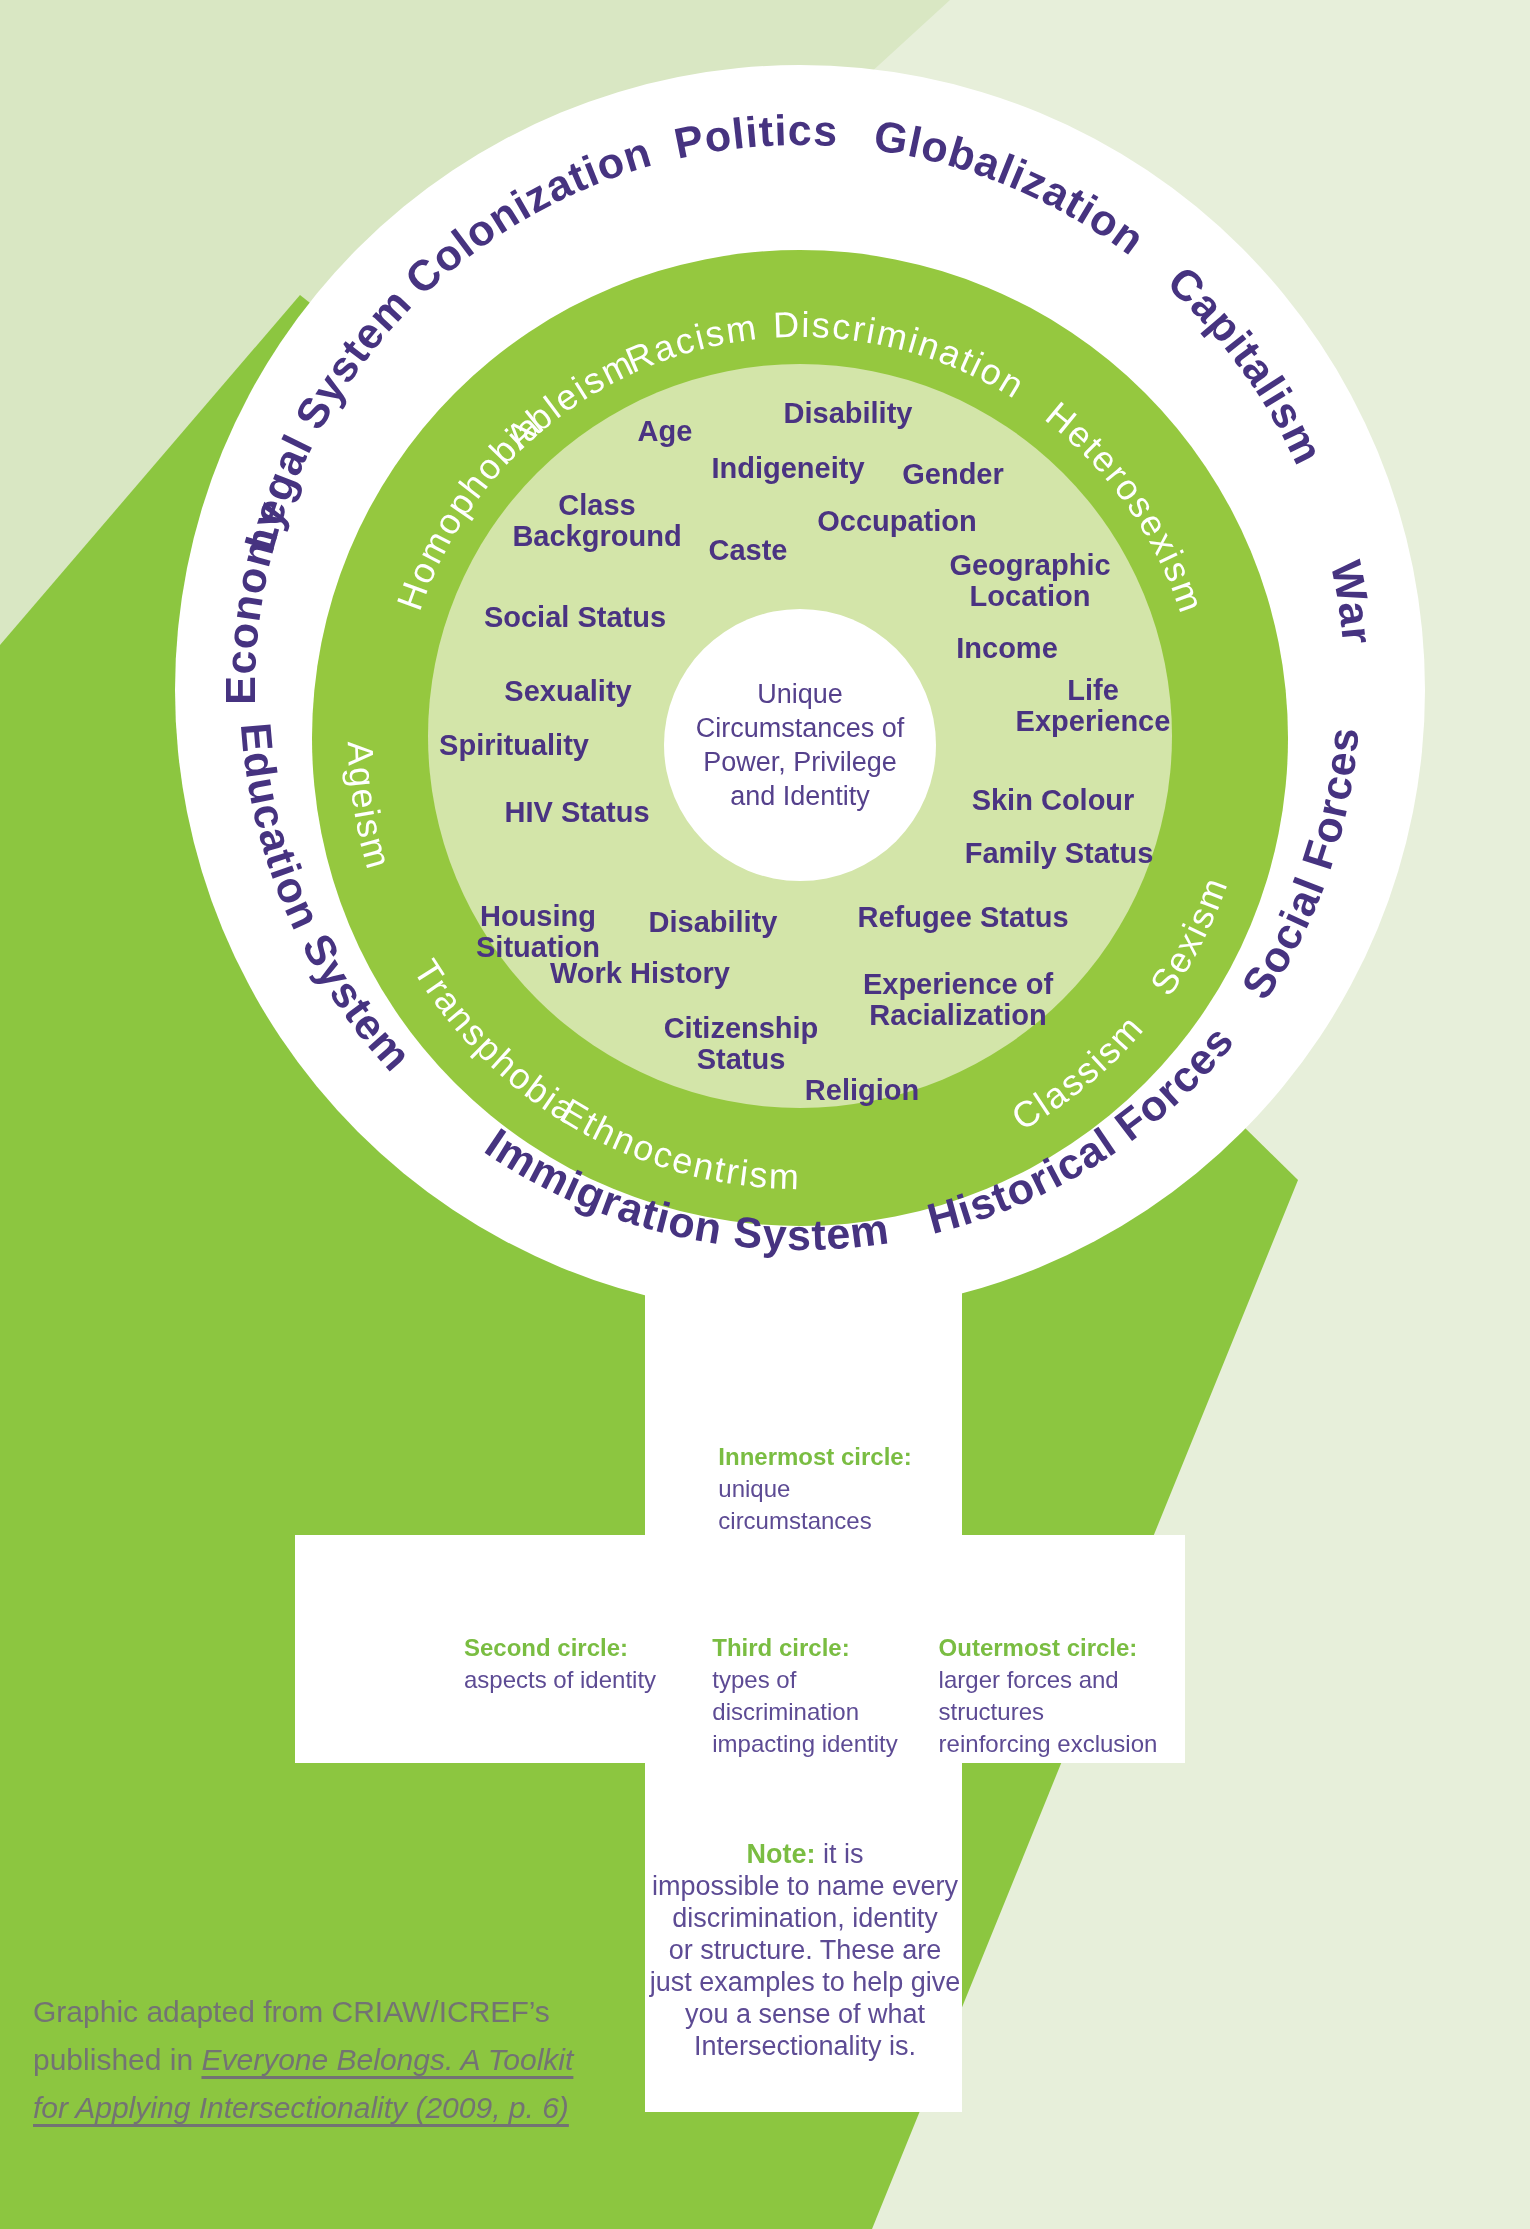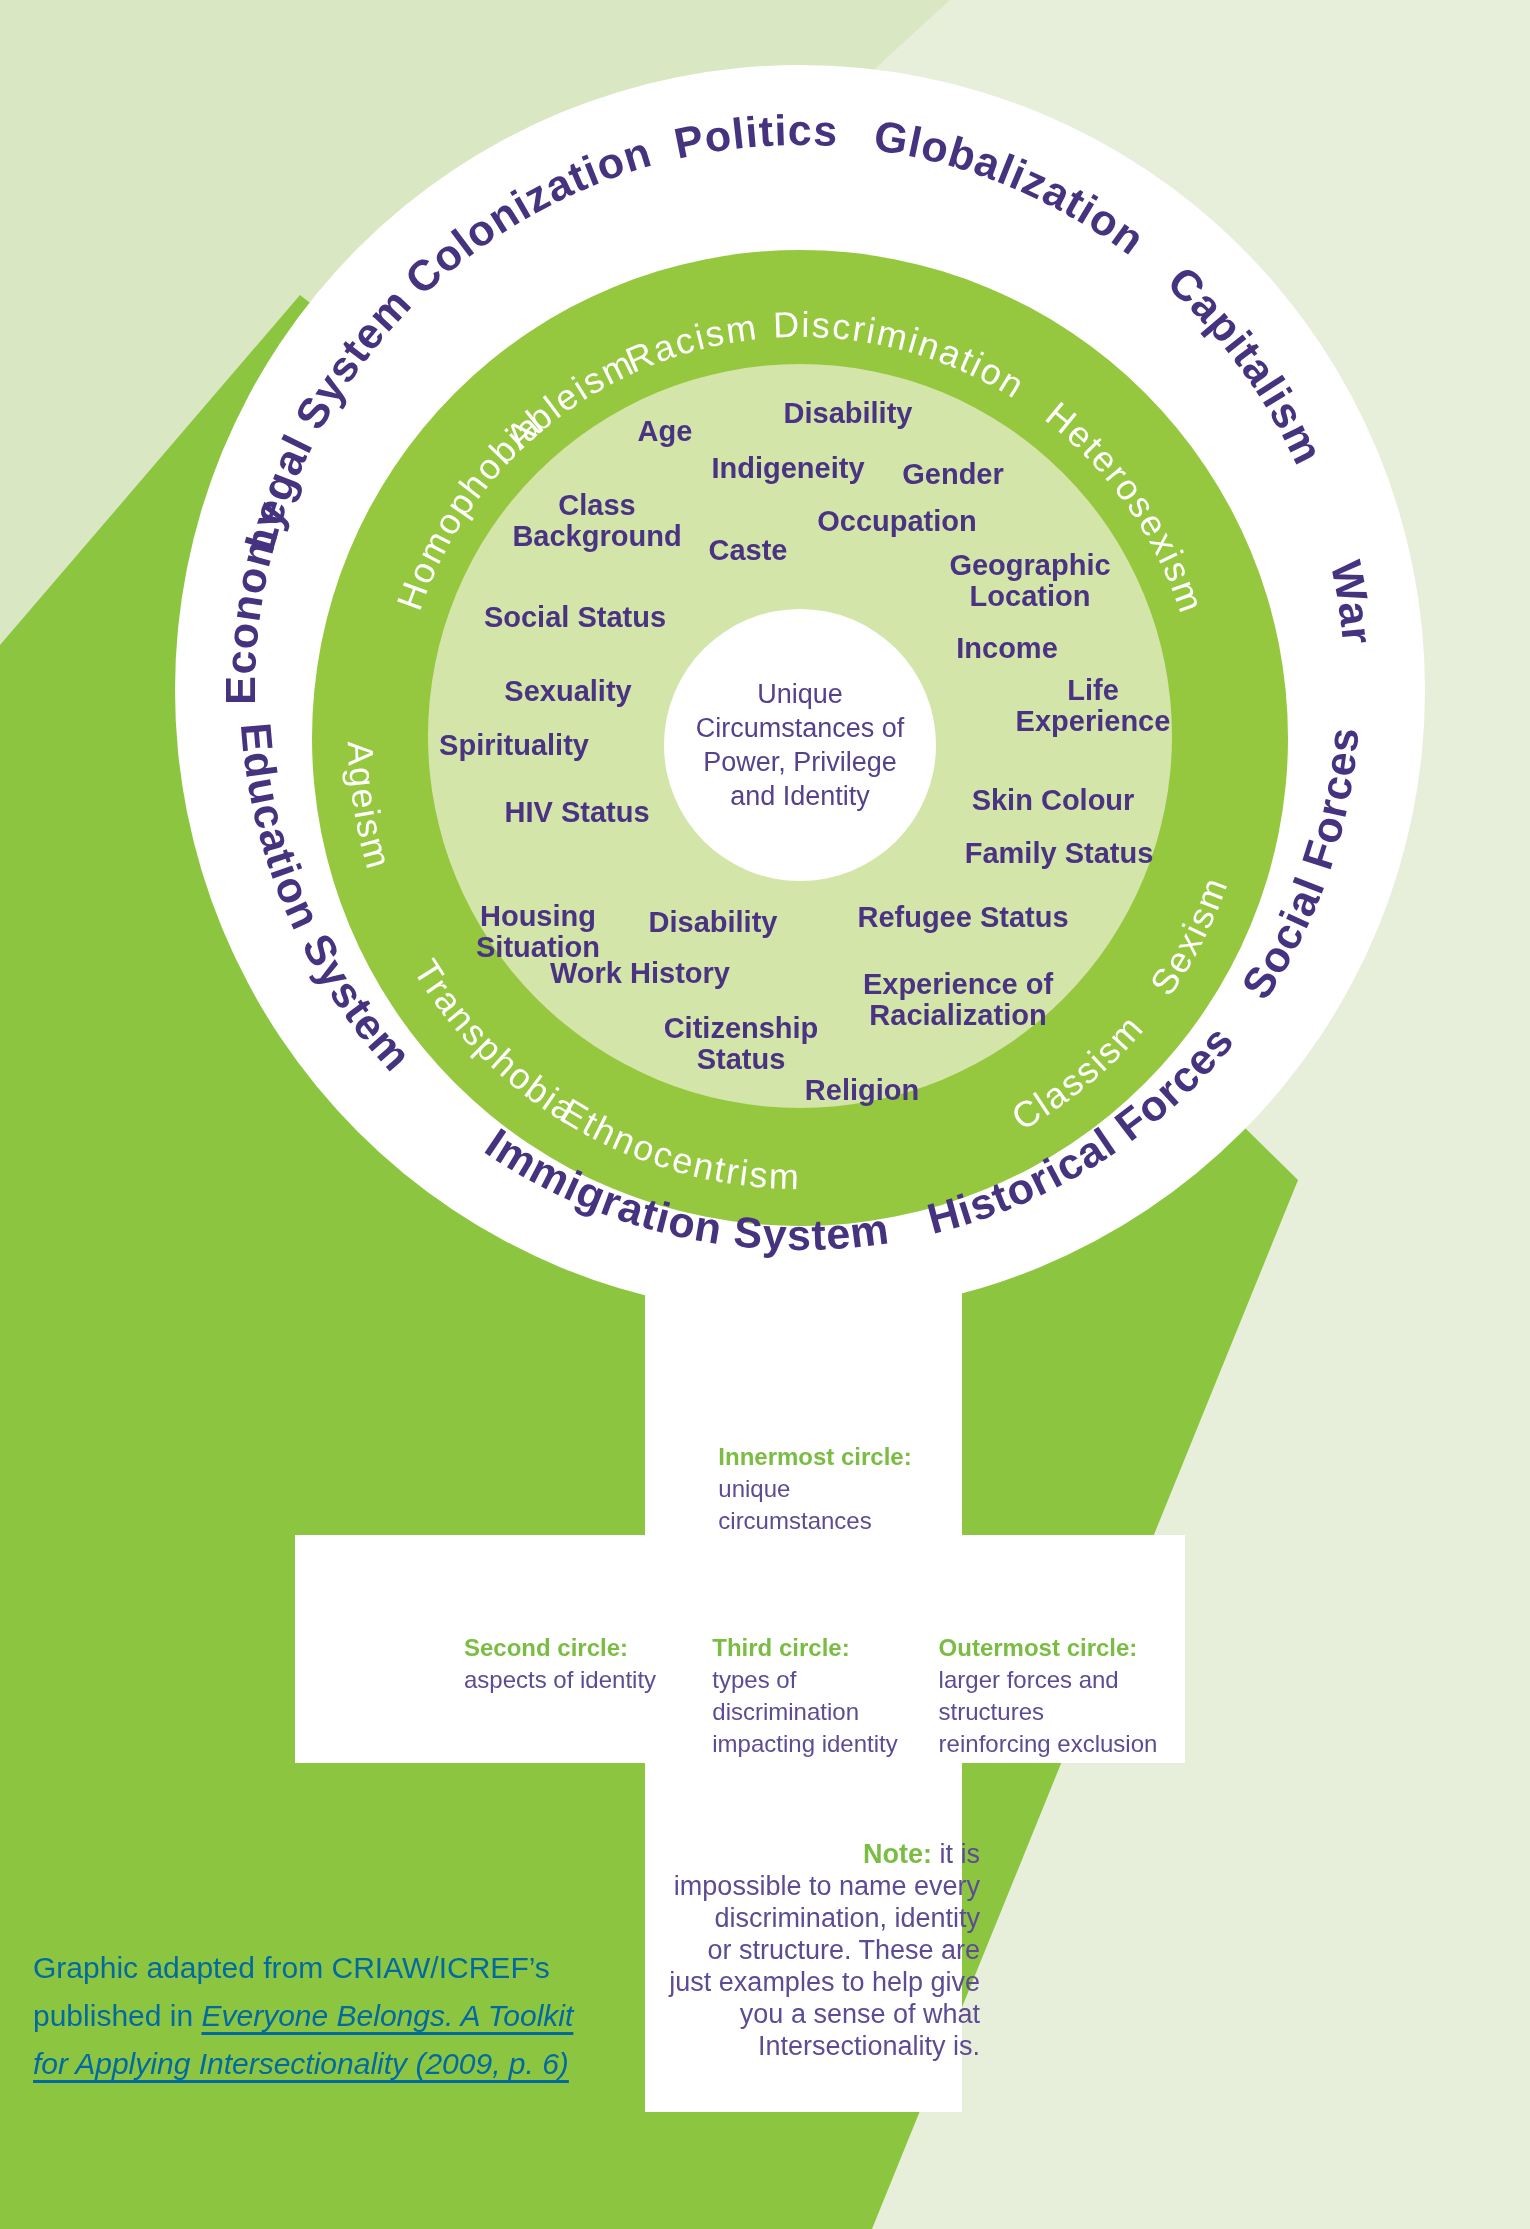--- a/index.html
+++ b/index.html
@@ -16,25 +16,25 @@
            font-size:29px;line-height:31px;text-align:center;white-space:pre-line;}
   .center-label{position:absolute;left:800px;top:745px;transform:translate(-50%,-50%);
                 color:#55418c;font-size:27px;line-height:34px;text-align:center;white-space:pre-line;width:300px;}
 
   .legend-block{position:absolute;transform:translateX(-50%);
                 font-size:24px;line-height:32px;color:#5d4b94;}
   .legend-heading{color:#7abd42;font-weight:700;}
   .legend-body{white-space:pre-line;}
 
   .note-block{position:absolute;left:805px;top:1838px;transform:translateX(-50%);width:350px;
-              text-align:right;font-size:27px;line-height:32px;color:#5d4b94;}
+              text-align:center;font-size:27px;line-height:32px;color:#5d4b94;}
   .note-label{color:#7abd42;font-weight:700;}
   .note-text{white-space:pre-line;}
 
-  .citation{position:absolute;left:33px;top:1944px;width:580px;color:#0369a1;
+  .citation{position:absolute;left:33px;top:1988px;width:580px;color:#737373;
             font-size:30px;line-height:48px;}
   .cite-link{font-style:italic;text-decoration:underline;text-underline-offset:6px;}
 </style>
 </head>
 <body>
 
 <div class="canvas">
 
   <svg class="layer" viewBox="0 0 1530 2229">
 

